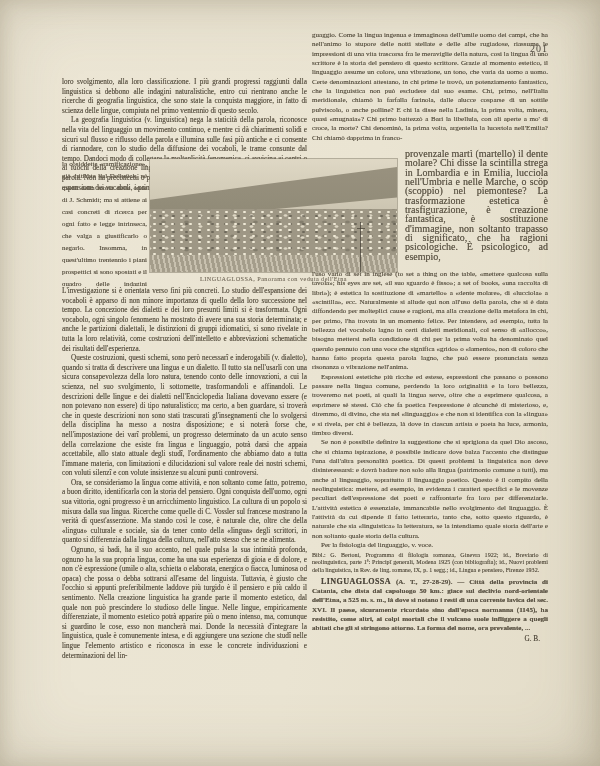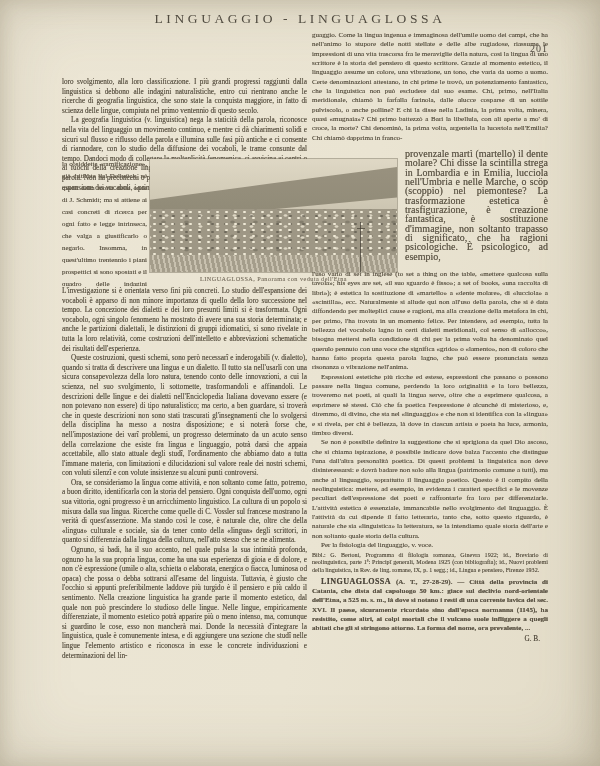--- a/index.html
+++ b/index.html
@@ -67,21 +67,20 @@
     position:absolute;left:150px;top:275px;width:247px;text-align:center;
     font-size:6.2px;letter-spacing:.45px;color:#837b6b;
     text-shadow:0 0 .4px rgba(131,123,107,.8);white-space:nowrap;overflow:hidden;
   }
 </style>
 </head>
 <body>
 
 <div class="page">
 
-  <div class="hdr-title">LINGUAGGIO - LINGUAGLOSSA</div>
   <div class="pagenum">201</div>
 
   <div class="seg" id="lc-top">
     <p>loro svolgimento, alla loro classificazione. I più grandi progressi raggiunti dalla linguistica si debbono alle indagini naturalistiche, entro cui rientrano anche le ricerche di geografia linguistica, che sono state la conquista maggiore, in fatto di scienza delle lingue, compiuta nel primo ventennio di questo secolo.</p>
     <p class="ind">La geografia linguistica (v. linguistica) nega la staticità della parola, riconosce nella vita del linguaggio un movimento continuo, e mentre ci dà chiarimenti solidi e sicuri sul flusso e riflusso della parola e illumina sulle fasi più antiche e ci consente di riannodare, con lo studio della diffusione dei vocaboli, le trame consunte dal tempo. Dandoci modo di collegare la molteplicità fenomenica, ci avvicina ai centri o ai fuochi della creazione linguistica e c'informa sui modi di propagazione della parola. Non ha preconcetti o pregiudizî; non applica, nello studio della diffusione ed espansione dei vocaboli, i principî del-</p>
   </div>
 
   <div class="seg" id="lc-narrow">
     <p>la cosiddetta «ramificazione», già criticata dal Delbrück, né quelli della teoria delle onde di J. Schmidt; ma si attiene ai casi concreti di ricerca per ogni fatto e legge intrinseca, che valga a giustificarlo o negarlo. Insomma, in quest'ultimo trentennio i piani prospettici si sono spostati e il quadro delle indagini linguistiche si è allargato.</p>
   </div>

